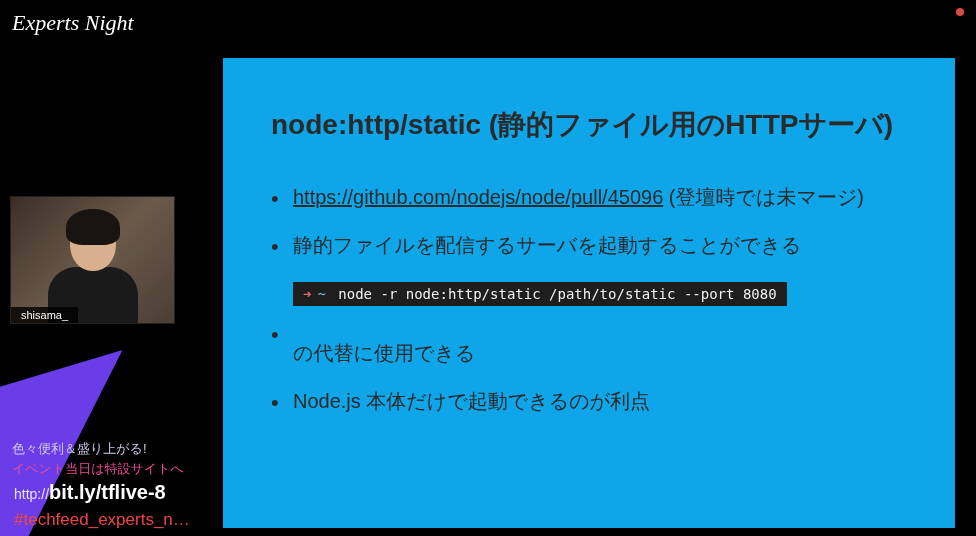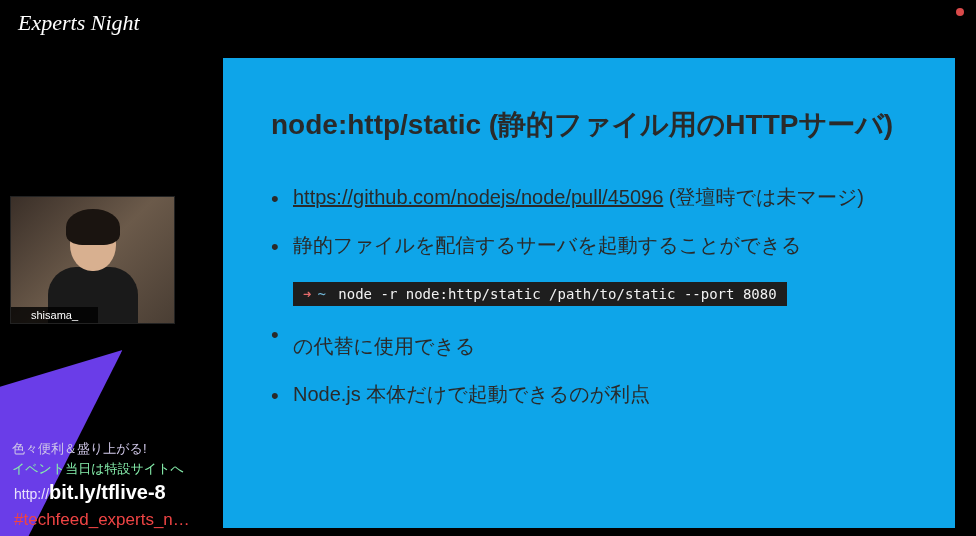--- a/index.html
+++ b/index.html
@@ -23,21 +23,21 @@
     letter-spacing: 3px;
     display: flex;
     align-items: center;
     gap: 6px;
   }
   .logo-icon { width: 14px; height: 14px; }
   .subtitle {
     font-family: cursive;
     font-size: 22px;
     margin-top: 2px;
-    margin-left: 6px;
+    margin-left: 0;
     font-style: italic;
   }
   .rec-dot {
     position: absolute;
     top: 8px;
     right: 12px;
     width: 8px; height: 8px;
     background: #d94a4a;
     border-radius: 50%;
   }
@@ -84,41 +84,41 @@
     background: #1a1a1a;
     border-radius: 28px 28px 0 0;
   }
   .speaker-name {
     position: absolute;
     left: 0;
     bottom: 0;
     background: rgba(0,0,0,0.8);
     color: #fff;
     font-size: 11px;
-    padding: 2px 20px;
+    padding: 2px 10px;
   }
   .accent-shape {
     position: absolute;
     left: -30px;
     top: 350px;
     width: 120px;
     height: 200px;
     background: #6a3de8;
     transform: skewX(-18deg);
     clip-path: polygon(0 20%, 100% 0, 70% 100%, 0 100%);
   }
   .promo {
     position: absolute;
     left: 12px;
     bottom: 58px;
     color: #d0c8e8;
     font-size: 13px;
     line-height: 1.5;
   }
-  .promo-line2 { color: #86efac; }
+  .promo-line2 { color: #ec4899; }
   .link-bar {
     position: absolute;
     left: 14px;
     bottom: 32px;
     color: #fff;
     font-size: 14px;
   }
   .link-bar .small { font-size: 14px; opacity: 0.85; }
   .link-bar .big { font-size: 20px; font-weight: 700; }
   .hashtag {
@@ -216,20 +216,20 @@
     </li>
 
     <li>静的ファイルを配信するサーバを起動することができる</li>
 
     <div class="cmd-block-indent">
       <span class="term"><span class="arrow-red">➜</span><span class="tilde">~</span> <span>node -r node:http/static /path/to/static --port 8080</span></span>
     </div>
 
     <li>
       <div class="li-row">
-        <span style="align-self:flex-start;margin-top:13px;"> の代替に使用できる</span>
+        <span style="align-self:flex-start;margin-top:20px;"> の代替に使用できる</span>
       </div>
     </li>
 
     <li>Node.js 本体だけで起動できるのが利点</li>
 
   </ul>
 </div>
 
 </body></html>

